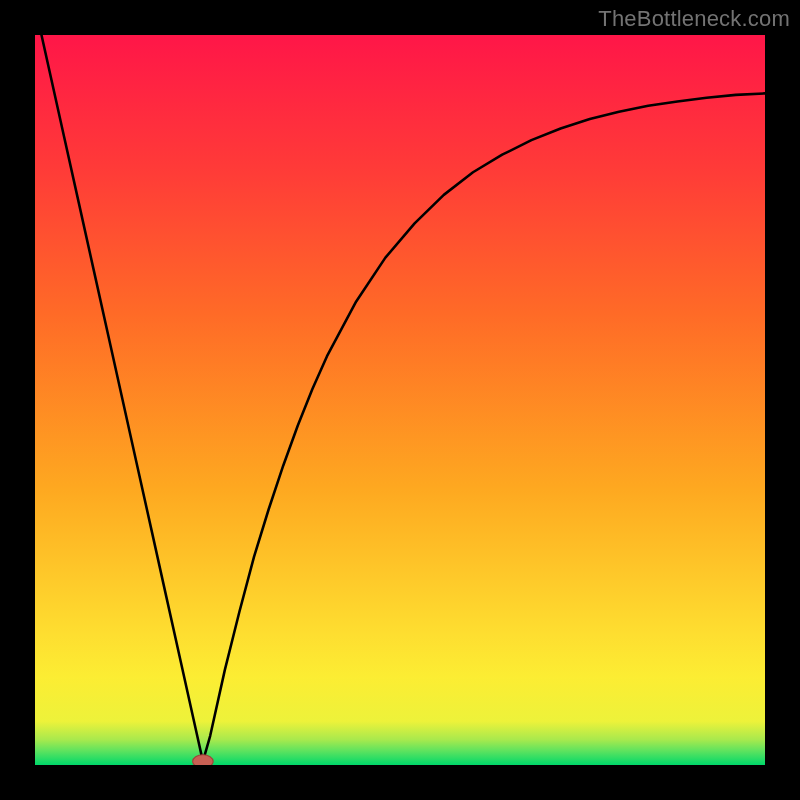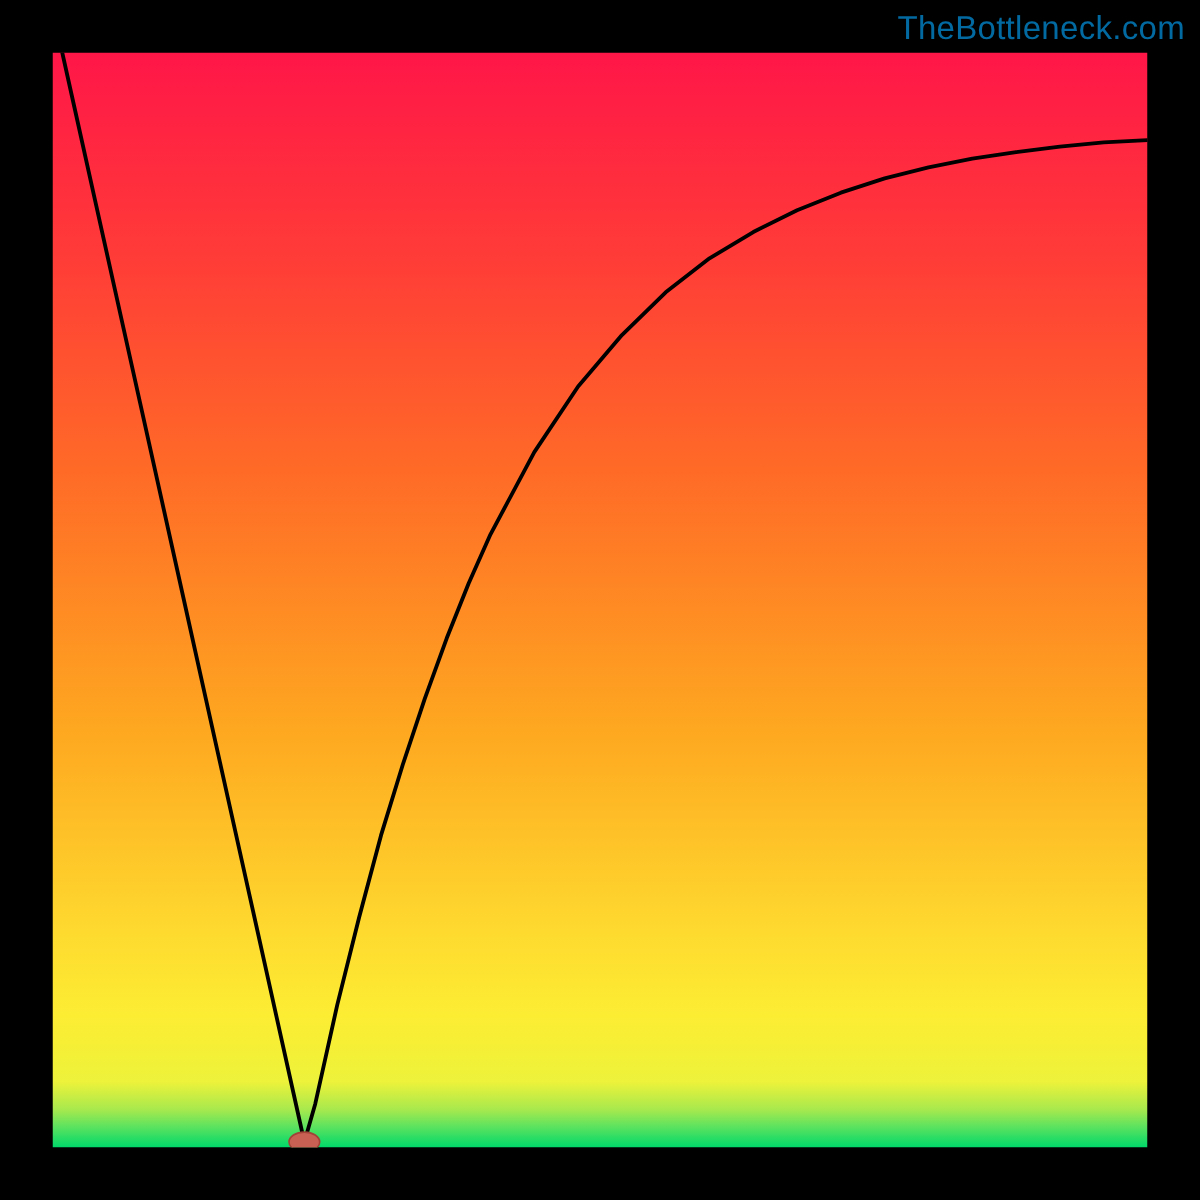--- a/index.html
+++ b/index.html
@@ -24,21 +24,21 @@
     left: 0;
     top: 0;
     width: 730px;
     height: 730px;
     display: block;
   }
   .watermark {
     position: absolute;
     top: 6px;
     right: 10px;
-    color: #0369a1;
+    color: #737373;
     font-size: 22px;
     letter-spacing: 0.2px;
     font-weight: 500;
   }
 </style>
 </head>
 <body>
 
 <div class="frame">
   <svg class="plot" viewBox="0 0 100 100" preserveAspectRatio="none">

